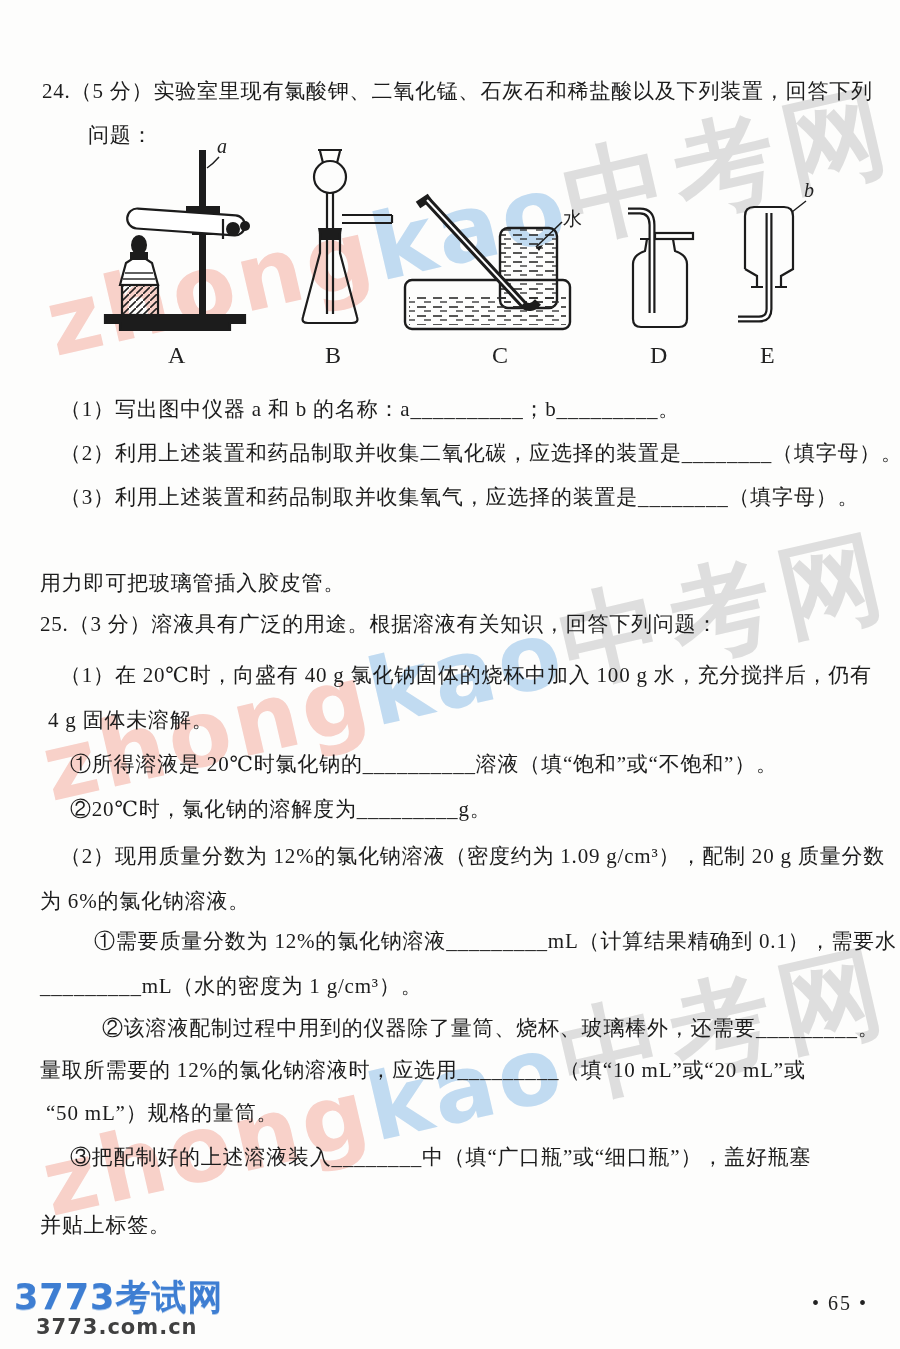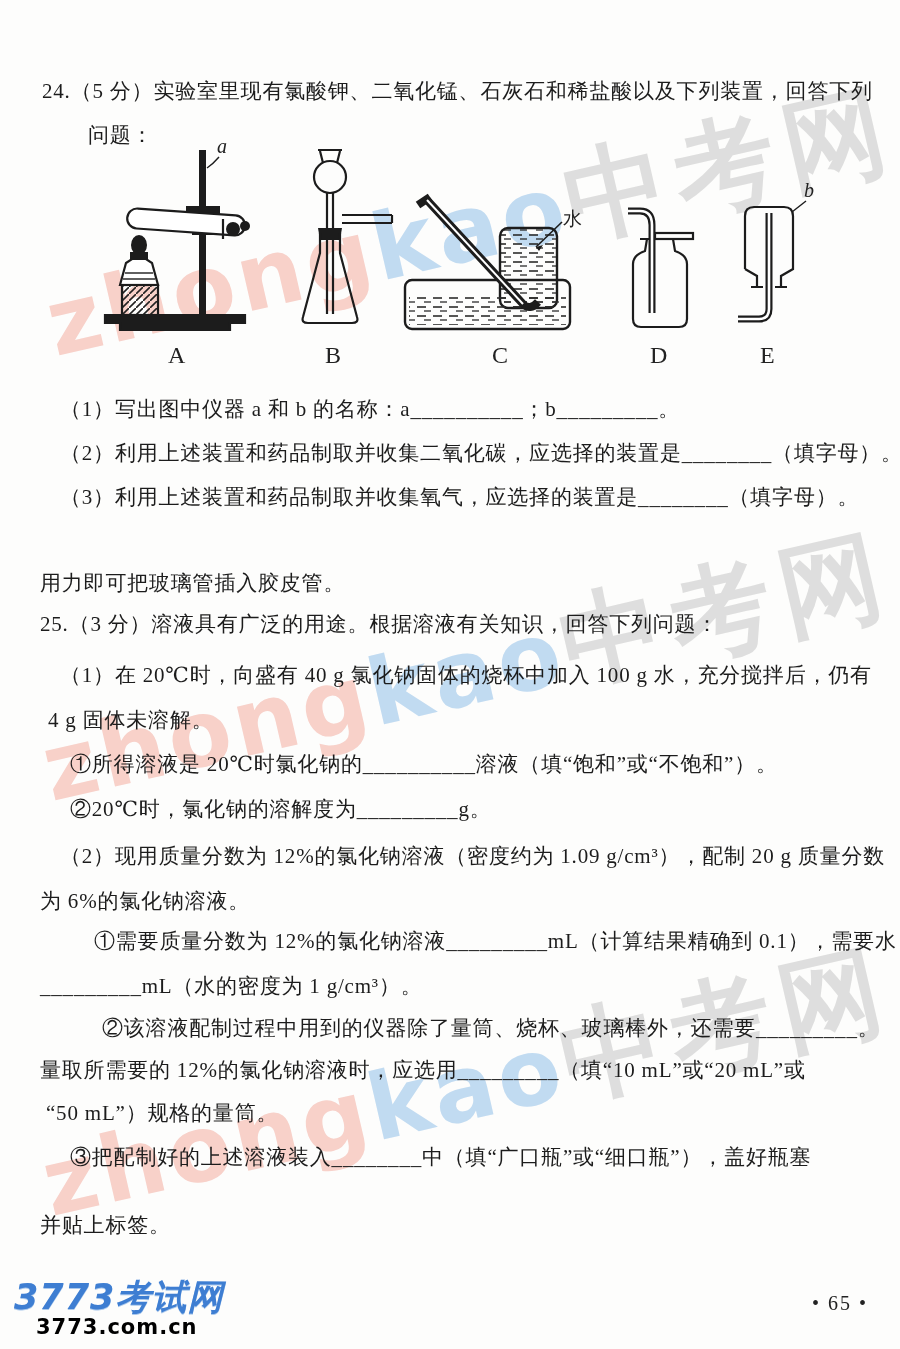--- a/index.html
+++ b/index.html
@@ -30,27 +30,27 @@
   
   .diagram{position:absolute;left:80px;top:133px;z-index:2;}
   .diagram text{font-family:"Liberation Serif","DejaVu Serif",serif;}
   .app-letter{font-size:24px;fill:#222;}
   .annot{font-size:20px;font-style:italic;fill:#222;}
   .annot-cjk{font-size:19px;font-style:normal;fill:#222;}
   
   .footer-logo{position:absolute;left:14px;top:1280px;z-index:3;line-height:1;}
   .footer-logo .logo-title{
     font-family:"DejaVu Sans","Liberation Sans",sans-serif;
-    font-weight:800;font-style:italic;font-size:35px;
+    font-weight:800;font-size:35px;
     color:#3e7ed2;letter-spacing:1px;
     text-shadow:0 1px 0 rgba(90,150,220,.5);
   }
   .footer-logo .logo-domain{
     font-family:"DejaVu Sans","Liberation Sans",sans-serif;
-    font-weight:700;font-size:21px;color:#000000;
+    font-weight:700;font-size:21px;color:#404040;
     margin-left:22px;margin-top:2px;letter-spacing:1px;
   }
   .page-number{
     position:absolute;left:812px;top:1292px;z-index:3;
     font-size:20px;color:#222;letter-spacing:2px;
   }
 </style>
 </head>
 <body>
 

